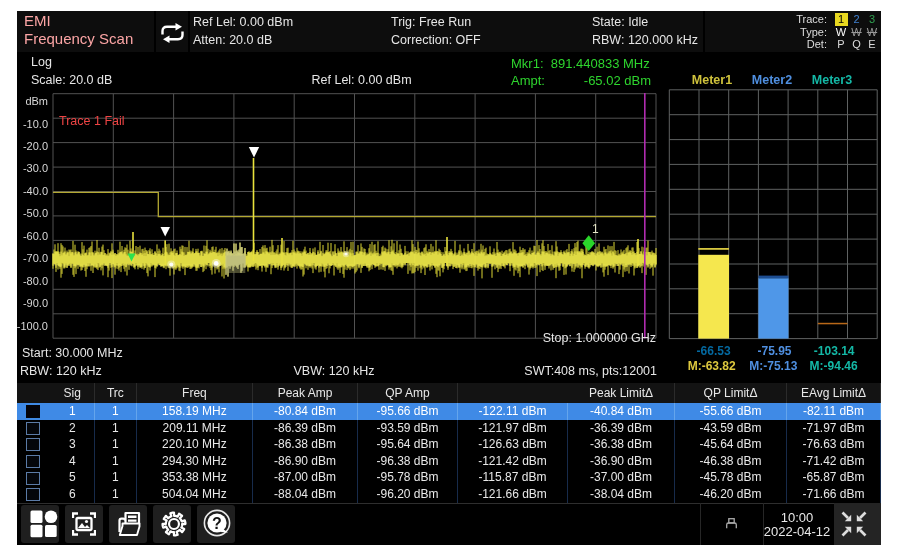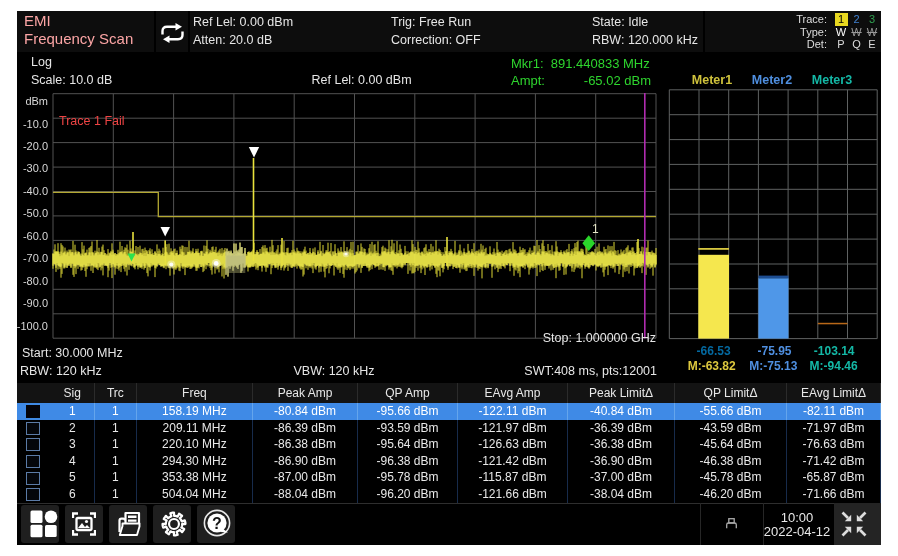--- a/index.html
+++ b/index.html
@@ -130,21 +130,21 @@
 <div style="left:833px;top:2px;width:13px;text-align:center;color:#4080d0;font-size:11px">2</div>
 <div style="left:848.5px;top:2px;width:13px;text-align:center;color:#30a050;font-size:11px">3</div>
 <div style="left:817.5px;top:14.5px;width:13px;text-align:center;color:#fff;font-size:11px">W</div>
 <div style="left:833px;top:14.5px;width:13px;text-align:center;color:#9a9a9a;font-size:11px;text-decoration:line-through">W</div>
 <div style="left:848.5px;top:14.5px;width:13px;text-align:center;color:#9a9a9a;font-size:11px;text-decoration:line-through">W</div>
 <div style="left:817.5px;top:26.5px;width:13px;text-align:center;color:#ddd;font-size:11px">P</div>
 <div style="left:833px;top:26.5px;width:13px;text-align:center;color:#ddd;font-size:11px">Q</div>
 <div style="left:848.5px;top:26.5px;width:13px;text-align:center;color:#ddd;font-size:11px">E</div>
 
 <div class="t" style="left:14px;top:43.5px">Log</div>
-<div class="t" style="left:14px;top:62px">Scale: 10.0 dB</div>
+<div class="t" style="left:14px;top:62px">Scale: 20.0 dB</div>
 <div class="t" style="left:294.5px;top:62px">Ref Lel: 0.00 dBm</div>
 <div class="grn" style="left:494px;top:44.5px">Mkr1:&nbsp; 891.440833 MHz</div>
 <div class="grn" style="left:494px;top:62px">Ampt:</div>
 <div class="grn" style="left:494px;top:62px;width:140px;text-align:right">-65.02 dBm</div>
 <div class="m1" style="left:665px;top:62px;width:60px;text-align:center;font-size:12.5px">Meter1</div>
 <div class="m2" style="left:725px;top:62px;width:60px;text-align:center;font-size:12.5px">Meter2</div>
 <div class="m3" style="left:785px;top:62px;width:60px;text-align:center;font-size:12.5px">Meter3</div>
 
 <div class="ylab" style="top:84.0px">dBm</div>
       <div class="ylab" style="top:106.5px">-10.0</div>
@@ -173,21 +173,20 @@
 <div class="m2" style="left:726.3px;top:348.2px;width:60px;text-align:center;font-size:12px">M:-75.13</div>
 <div class="m3" style="left:786.6px;top:348.2px;width:60px;text-align:center;font-size:12px">M:-94.46</div>
 
 <div class="trow thead" style="top:372px;height:20.2px;line-height:20.2px">
         <span class="cell " style="left:0px;width:33.7px"></span>
         <span class="cell " style="left:33.7px;width:44.1px">Sig</span>
         <span class="cell " style="left:77.8px;width:42.1px">Trc</span>
         <span class="cell " style="left:119.9px;width:116.1px">Freq</span>
         <span class="cell " style="left:236px;width:105.0px">Peak Amp</span>
         <span class="cell " style="left:341px;width:100.0px">QP Amp</span>
-        <span class="cell " style="left:441px;width:110.0px">EAvg Amp</span>
         <span class="cell " style="left:551px;width:107.0px">Peak LimitΔ</span>
         <span class="cell " style="left:658px;width:112.0px">QP LimitΔ</span>
         <span class="cell " style="left:770px;width:94.0px">EAvg LimitΔ</span>
       </div>
       <div class="trow sel" style="top:392.2px;height:16.55px;line-height:16.55px">
         <span class="cell " style="left:0px;width:33.7px"></span>
         <span class="cb" style="left:9.4px"></span>
         <span class="cell " style="left:33.7px;width:44.1px">1</span>
         <span class="cell " style="left:77.8px;width:42.1px">1</span>
         <span class="cell " style="left:119.9px;width:116.1px">158.19 MHz</span>

